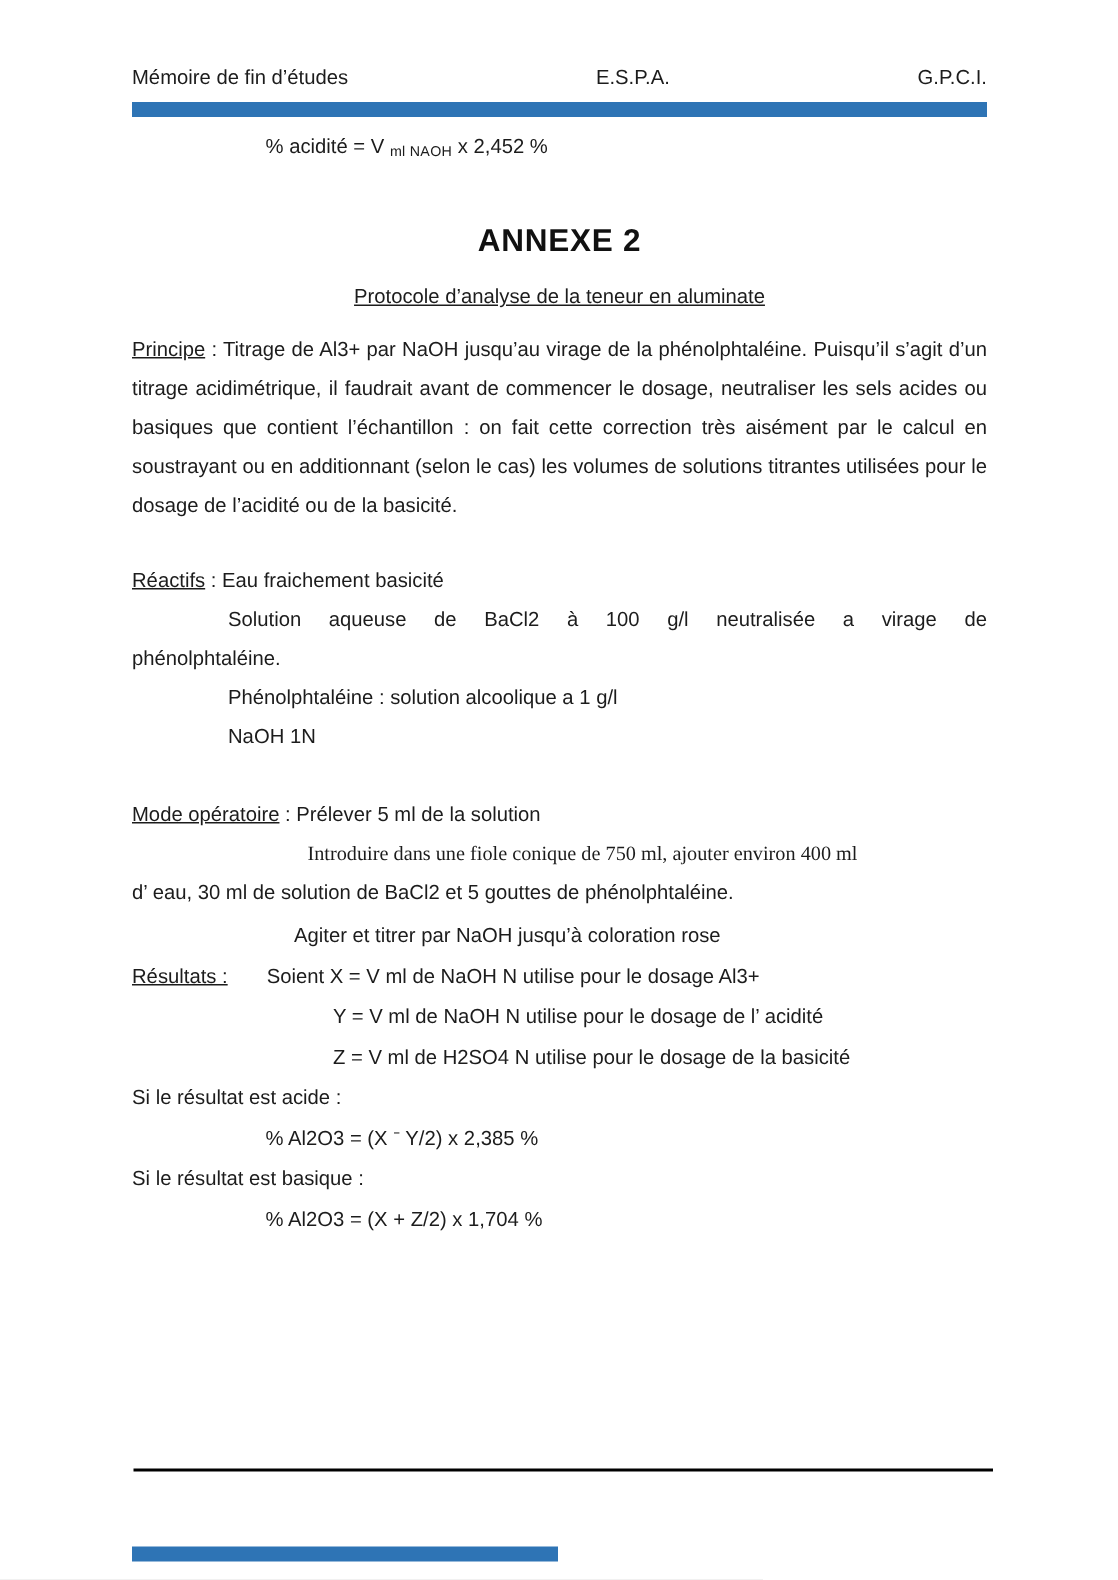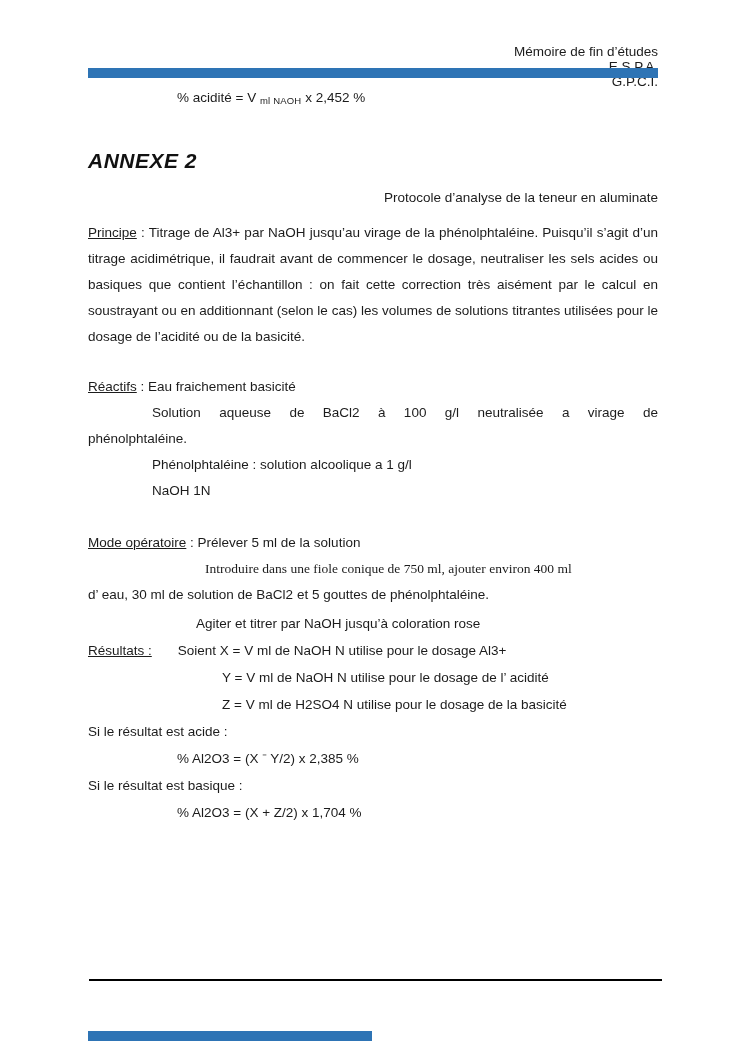--- a/index.html
+++ b/index.html
@@ -8,47 +8,45 @@
     width:745px;height:1053px;
     margin:0 auto;
     background:#ffffff;
     font-family:"Liberation Sans", sans-serif;
     color:#1c1c1c;
     overflow:hidden;
   }
   
   .hdr{
     position:absolute;top:44px;left:88px;width:570px;
-    display:flex;justify-content:space-between;align-items:flex-end;
+    display:flex;justify-content:space-between;align-items:flex-start;
     font-size:13.5px;
-    flex-direction:column;
   }
   .hdr-rule{
     position:absolute;top:68px;left:88px;width:570px;height:10px;
   }
   
   .formula-top{
     position:absolute;top:88px;left:177px;
     font-size:13.5px;line-height:20px;
   }
   .formula-top .sub{font-size:9.5px;position:relative;top:2px;letter-spacing:.2px;}
   
   .main{
     position:absolute;top:148px;left:88px;width:570px;
     font-size:13.5px;line-height:26px;
   }
   .title{
-    margin:0;text-align:left;
+    margin:0;text-align:center;
     font-size:21px;font-weight:bold;letter-spacing:.5px;line-height:26px;
     color:#111;
-    font-style:italic;
   }
   .subtitle{
-    margin:14px 0 0 0;text-align:right;
-    line-height:20px;
+    margin:14px 0 0 0;text-align:center;
+    text-decoration:underline;line-height:20px;
   }
   p{margin:0;}
   .lbl{text-decoration:underline;}
   .j{text-align:justify;}
   .blk-principe{margin-top:12px;}
   .blk-reactifs{margin-top:24px;}
   .blk-mode{margin-top:26px;}
   .blk-resultats{margin-top:0;}
   .blk-resultats p{line-height:27px;}
   .ind64{padding-left:64px;}

